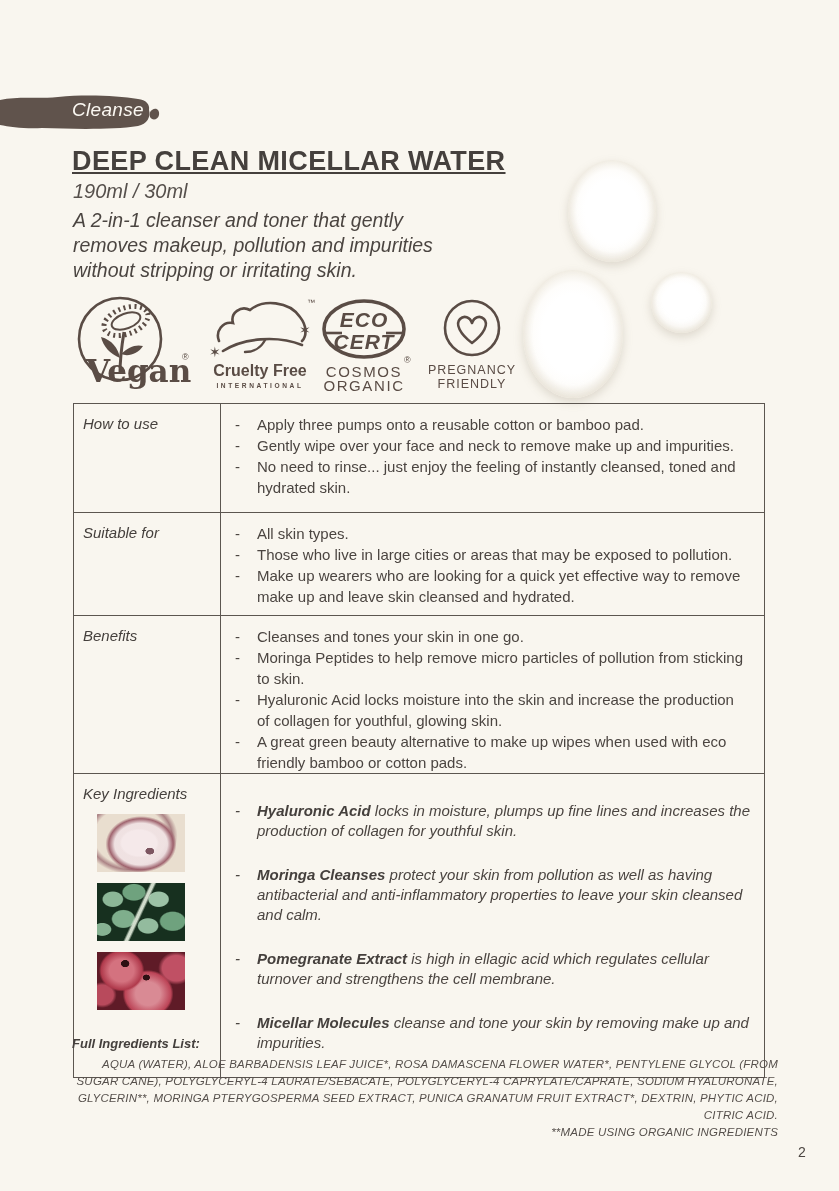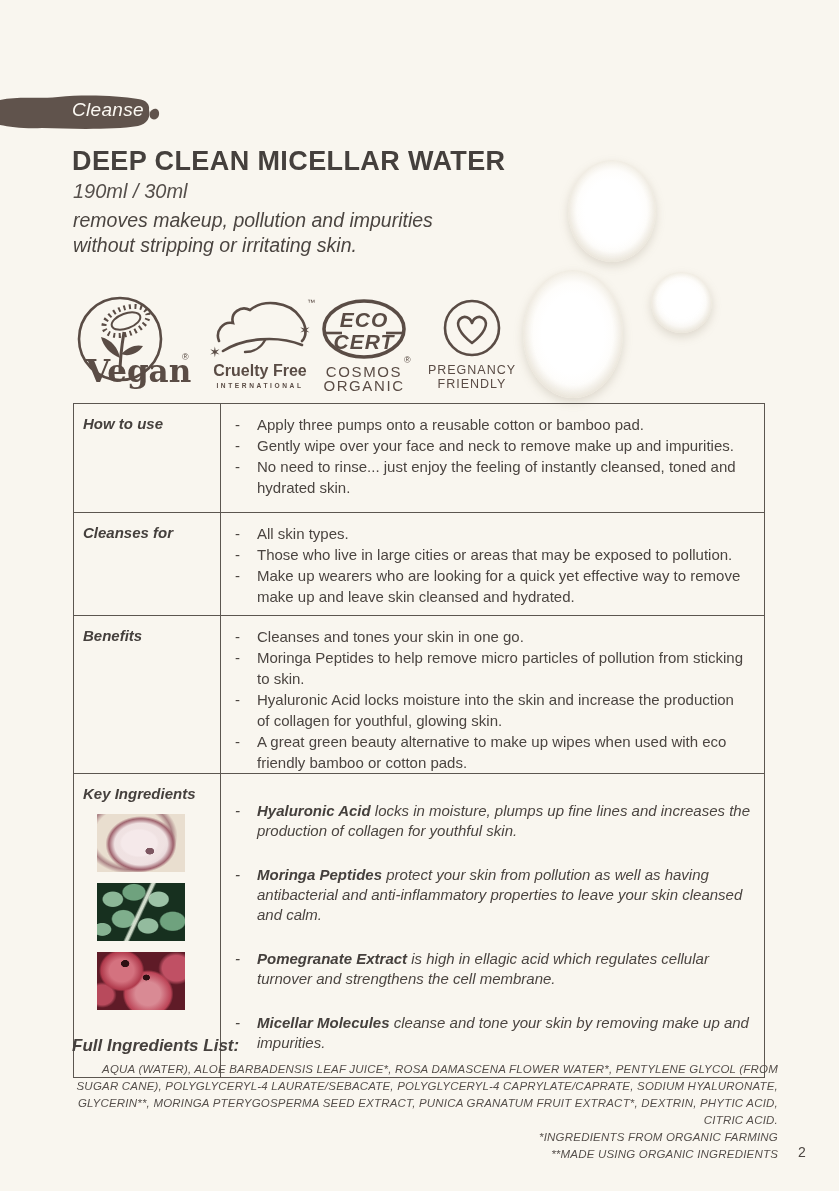--- a/index.html
+++ b/index.html
@@ -13,21 +13,21 @@
   
   .tag-band { position:absolute; left:0; top:88px; width:165px; height:48px; }
   .tag-label {
     position:absolute; left:72px; top:99px;
     font-size:19px; font-style:italic; color:#fbf8f2; letter-spacing:.3px;text-align:right;
   }
 
   
   .title {
     position:absolute; left:72px; top:146px;
-    font-size:27px; font-weight:bold; letter-spacing:.4px; color:#45403d;
+    font-size:27px; font-weight:bold; letter-spacing:.4px; color:#45403d;text-decoration:underline;
   }
   .sizes {
     position:absolute; left:73px; top:180px;
     font-size:20px; font-style:italic; color:#56504c;
   }
   .description {
     position:absolute; left:73px; top:208px;
     font-size:19.5px; font-style:italic; line-height:25px; color:#4b4541;
   }
   .description span { display:block; }
@@ -52,21 +52,21 @@
   .info-table {
     position:absolute; left:73px; top:403px; width:692px;
     border-collapse:collapse; table-layout:fixed;
   }
   .info-table td { border:1px solid #5c5650; vertical-align:top; }
   .info-table tr:nth-child(1) td { height:97px; }
   .info-table tr:nth-child(2) td { height:91px; }
   .info-table tr:nth-child(3) td { height:144px; }
   .info-table tr:nth-child(4) td { height:283px; }
   .label-cell { width:131px; padding:11px 6px 0 9px; }
-  .row-label { font-size:15px; font-style:italic; font-weight:bold; color:#45403d; }
+  .row-label { font-size:15px; font-style:italic; font-weight:normal; color:#45403d; }
   .content-cell { padding:10px 14px 0 12px; }
   .content-cell ul { margin:0; padding:0; list-style:none; }
   .content-cell li {
     position:relative; padding-left:24px;
     font-size:15px; line-height:21px; color:#4b4541;
   }
   .content-cell li::before { content:"-"; position:absolute; left:2px; }
   .content-cell li b { font-weight:bold; color:#45403d; }
   tr.key-row .content-cell { padding-top:12px; }
   tr.key-row li { margin-top:15px; margin-bottom:24px; line-height:20px;font-style:italic; }
@@ -100,21 +100,21 @@
       radial-gradient(6px 5px at 56% 44%, #2e1013 0 55%, rgba(0,0,0,0) 64%),
       radial-gradient(27px 25px at 28% 32%, #d4727f 0 45%, #b03a4c 76%, rgba(0,0,0,0) 84%),
       radial-gradient(31px 29px at 58% 72%, #d98a94 0 40%, #bc4457 74%, rgba(0,0,0,0) 82%),
       radial-gradient(25px 23px at 90% 28%, #c05064 0 55%, rgba(0,0,0,0) 72%),
       radial-gradient(20px 18px at 6% 74%, #b84a5c 0 55%, rgba(0,0,0,0) 72%),
       #5f1b27;
   }
 
   
   .ingredients { position:absolute; left:72px; top:1036px; width:706px; }
-  .ing-heading { font-size:17px; font-weight:bold; font-style:italic; color:#45403d; margin-bottom:5px; }
+  .ing-heading { font-size:13px; font-weight:bold; font-style:italic; color:#45403d; margin-bottom:5px; }
   .ing-list, .ing-footnote {
     font-size:11.5px; font-style:italic; line-height:17px; letter-spacing:.2px; color:#56504c;text-align:right;
   }
 
   .page-number { position:absolute; left:798px; top:1144px; font-size:14px; color:#4b4541; }
 </style>
 </head>
 <body>
 
 <div class="page">
@@ -123,20 +123,21 @@
     <svg width="165" height="48" viewBox="0 0 165 48">
       <path fill="#60534c" d="M0,12 C18,8 36,11 58,9 C88,6 118,8 138,11 C146,12 150,16 149,22 C151,29 147,36 138,38 C112,42 72,41 42,40 C26,41 10,39 0,37 Z"></path>
       <path fill="#60534c" d="M152,22 c4,-3 8,0 7,5 c-1,5 -7,6 -9,2 c-1,-3 0,-6 2,-7 Z"></path>
     </svg>
   </div>
   <div class="tag-label">Cleanse</div>
 
   <div class="title">DEEP CLEAN MICELLAR WATER</div>
   <div class="sizes">190ml / 30ml</div>
   <div class="description">
+    <span>A 2-in-1 cleanser and toner that gently</span>
     <span>removes makeup, pollution and impurities</span>
     <span>without stripping or irritating skin.</span>
   </div>
 
   <div class="blob blob-1"></div>
   <div class="blob blob-2"></div>
   <div class="blob blob-3"></div>
 
   <div class="badge" style="left:66px; top:294px;">
     <svg width="132" height="96" viewBox="0 0 132 96">
@@ -192,21 +193,21 @@
           <td class="label-cell"><span class="row-label">How to use</span></td>
           <td class="content-cell">
             <ul>
               <li>Apply three pumps onto a reusable cotton or bamboo pad.</li>
               <li>Gently wipe over your face and neck to remove make up and impurities.</li>
               <li>No need to rinse... just enjoy the feeling of instantly cleansed, toned and hydrated skin.</li>
             </ul>
           </td>
         </tr>
         <tr>
-          <td class="label-cell"><span class="row-label">Cleanses for</span></td>
+          <td class="label-cell"><span class="row-label">Suitable for</span></td>
           <td class="content-cell">
             <ul>
               <li>All skin types.</li>
               <li>Those who live in large cities or areas that may be exposed to pollution.</li>
               <li>Make up wearers who are looking for a quick yet effective way to remove make up and leave skin cleansed and hydrated.</li>
             </ul>
           </td>
         </tr>
         <tr>
           <td class="label-cell"><span class="row-label">Benefits</span></td>
@@ -217,30 +218,29 @@
               <li>Hyaluronic Acid locks moisture into the skin and increase the production of collagen for youthful, glowing skin.</li>
               <li>A great green beauty alternative to make up wipes when used with eco friendly bamboo or cotton pads.</li>
             </ul>
           </td>
         </tr>
         <tr class="key-row">
           <td class="label-cell"><span class="row-label">Key Ingredients</span><div class="thumb thumb-droplet"></div><div class="thumb thumb-moringa"></div><div class="thumb thumb-pomegranate"></div></td>
           <td class="content-cell">
             <ul>
               <li><b>Hyaluronic Acid</b> locks in moisture, plumps up fine lines and increases the production of collagen for youthful skin.</li>
-              <li><b>Moringa Peptides</b> protect your skin from pollution as well as having antibacterial and anti-inflammatory properties to leave your skin cleansed and calm.</li>
+              <li><b>Moringa Cleanses</b> protect your skin from pollution as well as having antibacterial and anti-inflammatory properties to leave your skin cleansed and calm.</li>
               <li><b>Pomegranate Extract</b> is high in ellagic acid which regulates cellular turnover and strengthens the cell membrane.</li>
               <li><b>Micellar Molecules</b> cleanse and tone your skin by removing make up and impurities.</li>
             </ul>
           </td>
         </tr>
       </tbody>
   </table>
 
   <div class="ingredients">
     <div class="ing-heading">Full Ingredients List:</div>
     <div class="ing-list">AQUA (WATER), ALOE BARBADENSIS LEAF JUICE*, ROSA DAMASCENA FLOWER WATER*, PENTYLENE GLYCOL (FROM SUGAR CANE), POLYGLYCERYL-4 LAURATE/SEBACATE, POLYGLYCERYL-4 CAPRYLATE/CAPRATE, SODIUM HYALURONATE, GLYCERIN**, MORINGA PTERYGOSPERMA SEED EXTRACT, PUNICA GRANATUM FRUIT EXTRACT*, DEXTRIN, PHYTIC ACID, CITRIC ACID.</div>
-    <div class="ing-footnote">*INGREDIENTS FROM ORGANIC FARMING</div>
     <div class="ing-footnote">**MADE USING ORGANIC INGREDIENTS</div>
   </div>
 
   <div class="page-number">2</div>
 </div>
 
 </body></html>

